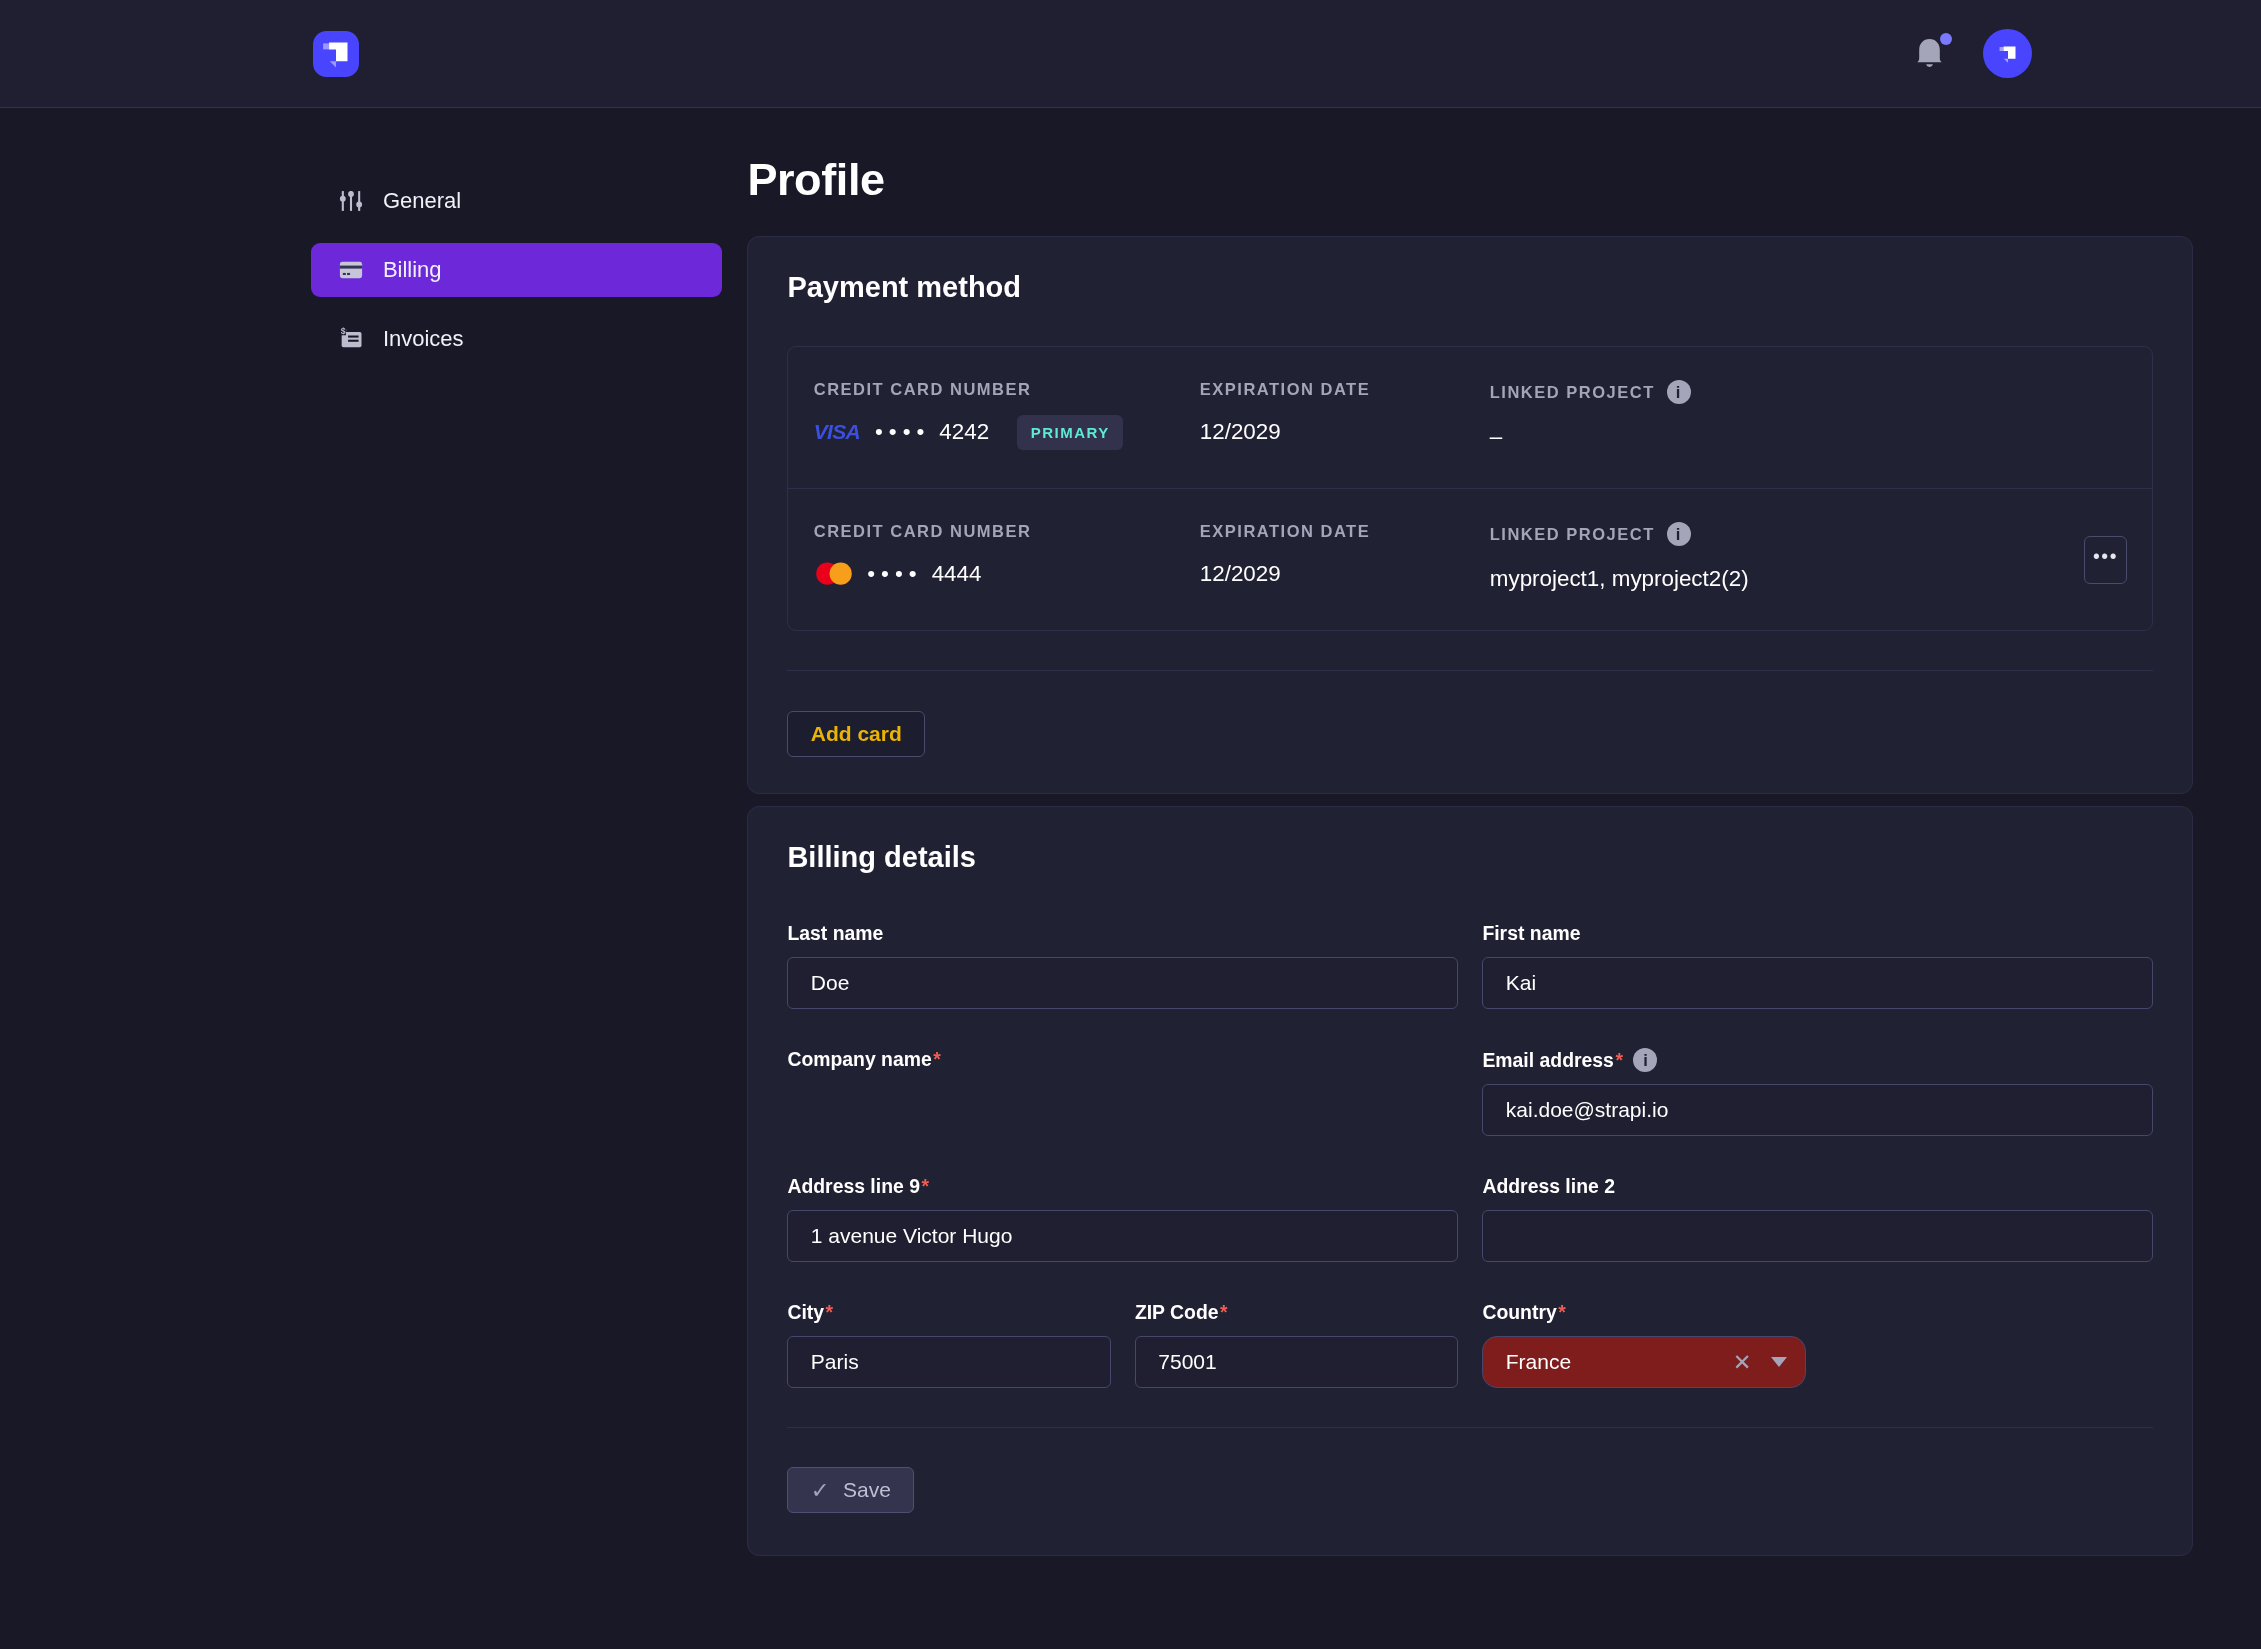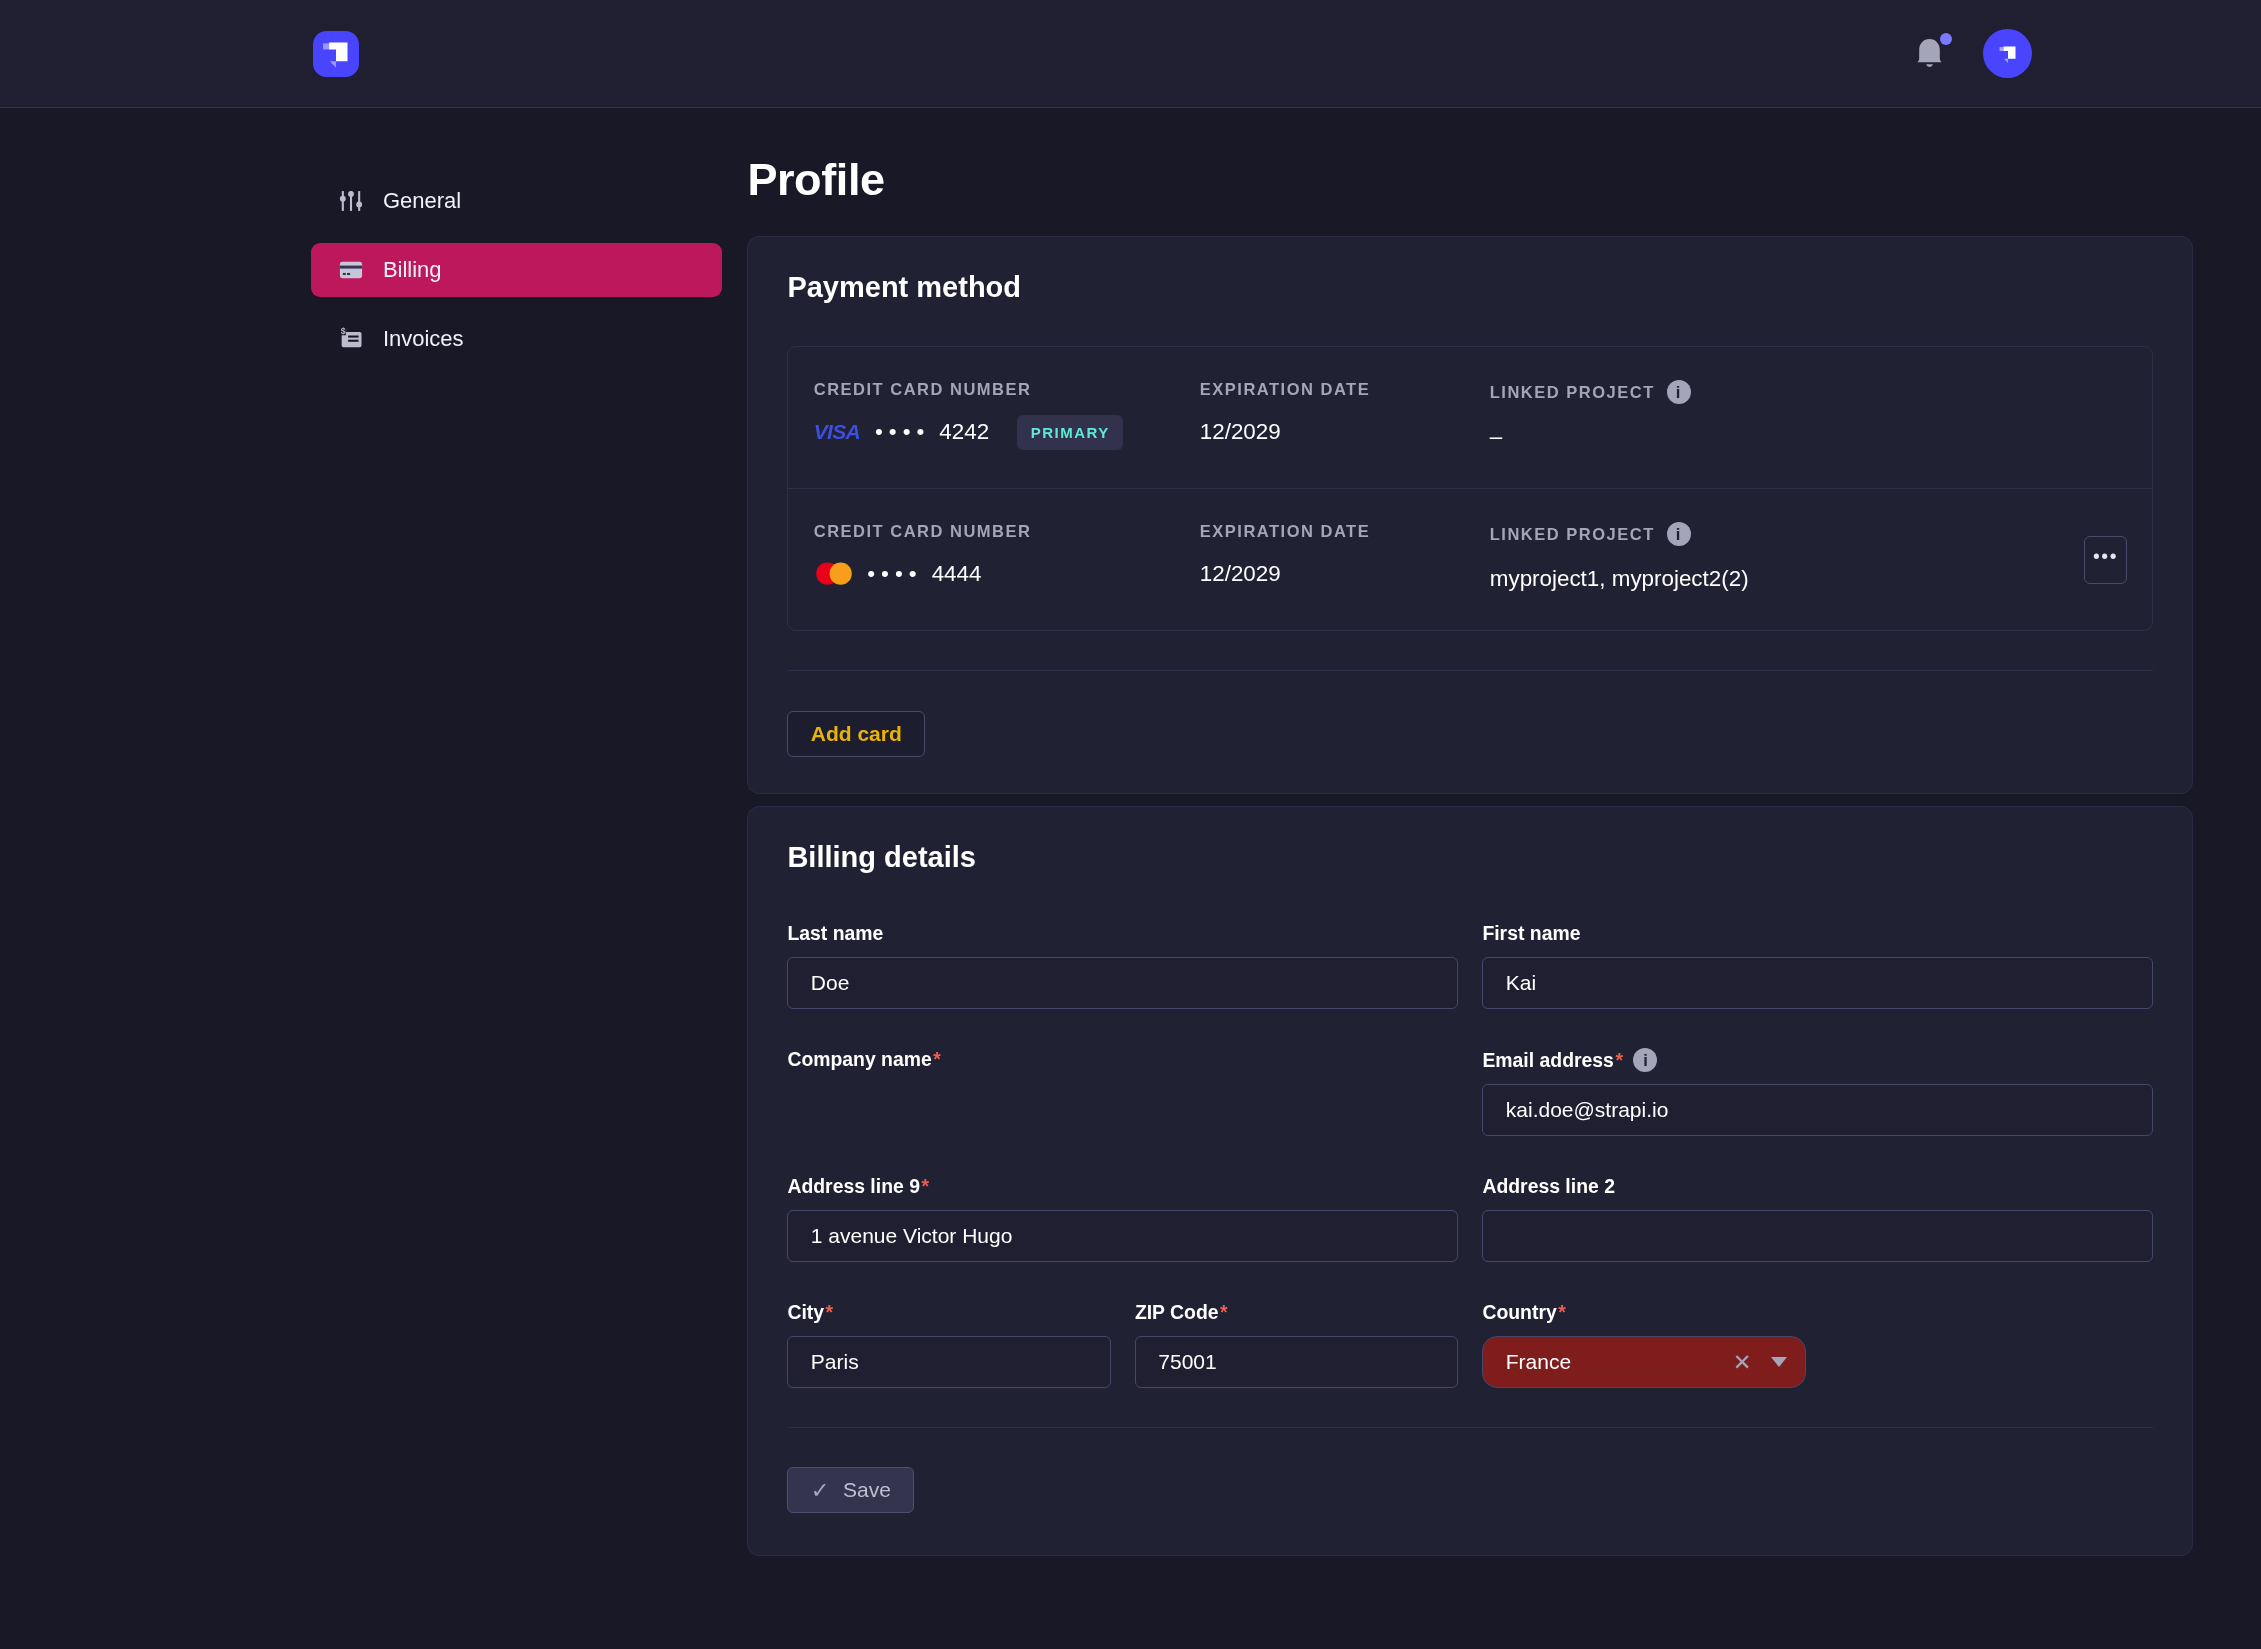--- a/index.html
+++ b/index.html
@@ -10,21 +10,21 @@
   .logo { width:46px; height:46px; margin-left:313px; border-radius:13.5px; background:#4945ff; display:flex; align-items:center; justify-content:center; cursor:pointer; }
   .header-right { display:flex; align-items:center; gap:37px; margin-right:229px; }
   .bell-wrap { position:relative; width:33px; height:36px; cursor:pointer; }
   .bell-dot { position:absolute; top:-3px; right:-6px; width:12px; height:12px; border-radius:50%; background:#7b79ff; }
   .avatar { width:49px; height:49px; border-radius:50%; background:#4945ff; display:flex; align-items:center; justify-content:center; cursor:pointer; }
 
   
   .page-body { display:flex; align-items:flex-start; }
   .sidebar { width:411px; margin-left:311px; padding-top:66px; flex:none; }
   .nav-item { height:54px; display:flex; align-items:center; padding-left:25.4px; gap:16.5px; border-radius:9px; margin-bottom:15px; font-size:22px; font-weight:500; color:#f0f0f7; cursor:pointer; }
-  .nav-item.active { background:#be185d; }
+  .nav-item.active { background:#6d28d9; }
   .nav-icon { width:30px; height:30px; flex:none; display:flex; align-items:center; justify-content:center; }
 
   .main { width:1446px; margin-left:25.4px; padding-top:46px; }
   .page-title { font-size:45px; font-weight:700; letter-spacing:-0.4px; }
 
   .card { background:#212134; border:1.5px solid #2b2b45; border-radius:12px; }
   .card-payment { margin-top:30px; padding:34px 39px 36px; }
   .card-billing { margin-top:12px; padding:34px 39px 42px; }
   .section-heading { font-size:29px; font-weight:700; }
 

